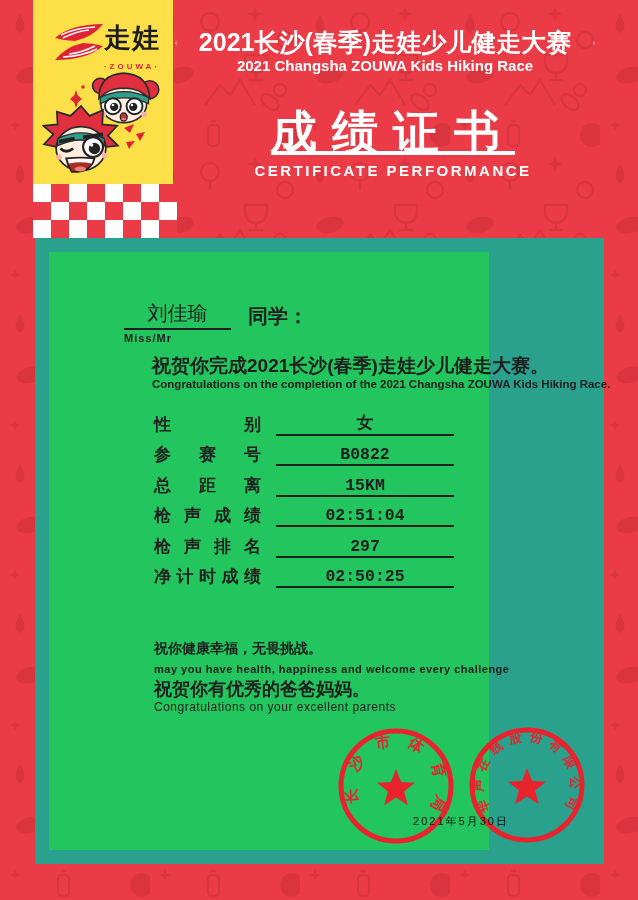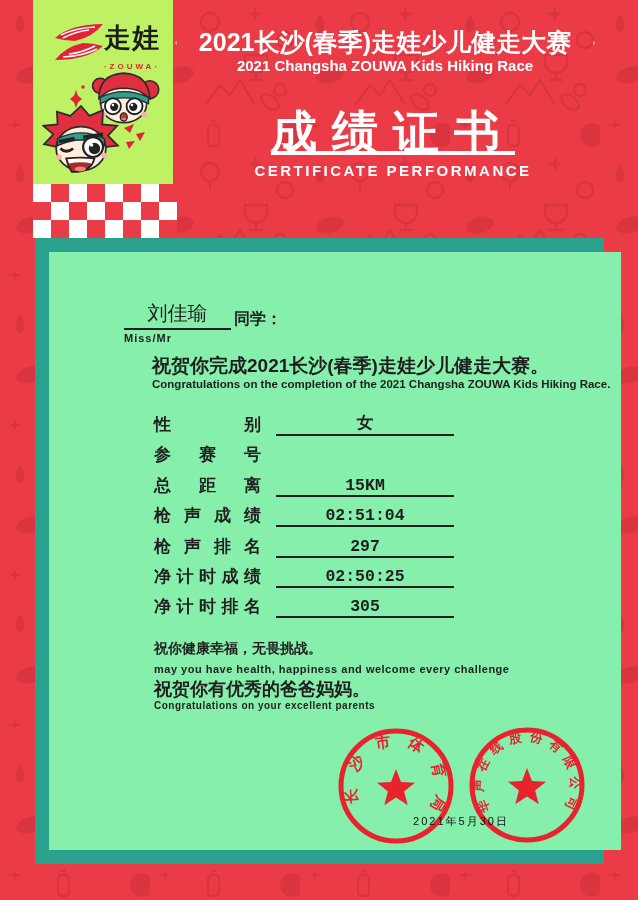--- a/index.html
+++ b/index.html
@@ -1,21 +1,21 @@
 <!DOCTYPE html>
 <html><head>
 <meta charset="utf-8">
 <style>
   html,body{margin:0;padding:0;}
   .page{position:relative;width:638px;height:900px;background:#ea3b46;overflow:hidden;
         font-family:"Liberation Sans",sans-serif;}
   .bgpat{position:absolute;left:0;top:0;z-index:0;}
 
   
-  .strip{position:absolute;left:33px;top:0;width:140px;height:184px;background:#bef264;z-index:2;}
+  .strip{position:absolute;left:33px;top:0;width:140px;height:184px;background:#fde047;z-index:2;}
   .swoosh{position:absolute;left:20px;top:22px;}
   .brand{position:absolute;left:68px;top:20px;width:62px;text-align:center;}
   .brand-cn{font-size:27px;font-weight:bold;color:#1c1c1c;letter-spacing:1px;white-space:nowrap;}
   .brand-en{margin-top:6px;font-size:8px;font-weight:bold;color:#e02336;letter-spacing:3px;white-space:nowrap;}
   .sparkle{position:absolute;left:31px;top:84px;z-index:3;}
   .girl{position:absolute;left:57px;top:66px;z-index:3;}
   .boy{position:absolute;left:9px;top:104px;z-index:4;}
   .tris{position:absolute;left:87px;top:122px;z-index:3;}
 
   .checker{position:absolute;left:33px;top:184px;width:144px;height:54px;z-index:2;
@@ -25,43 +25,43 @@
   
   .header{position:absolute;left:175px;top:0;width:420px;z-index:2;color:#fff;text-align:center;}
   .title-row{position:absolute;left:0;top:26px;width:420px;display:flex;align-items:center;justify-content:center;gap:22px;}
   .title-cn{font-size:25px;font-weight:bold;white-space:nowrap;}
   .subtitle{position:absolute;left:0;top:57px;width:420px;font-size:15px;font-weight:bold;white-space:nowrap;}
   .cert-cn{position:absolute;left:8px;top:102px;width:420px;font-size:46px;font-weight:bold;letter-spacing:15px;white-space:nowrap;text-decoration:underline;}
   .cert-en{position:absolute;left:8px;top:162px;width:420px;font-size:15px;font-weight:bold;letter-spacing:2.5px;white-space:nowrap;}
 
   
   .frame{position:absolute;left:35px;top:238px;width:569px;height:626px;background:#2aa18d;z-index:2;}
-  .paper{position:absolute;left:14px;top:14px;width:572px;height:598px;background:#86efac;}
+  .paper{position:absolute;left:14px;top:14px;width:440px;height:598px;background:#22c55e;}
   .paper *{color:#1f1f1f;}
 
   .name-row{position:absolute;left:75px;top:48px;display:flex;align-items:flex-end;}
   .name-underline{display:inline-block;width:107px;border-bottom:2px solid #1f1f1f;text-align:center;padding-bottom:1px;}
   .pname{font-family:"DejaVu Serif",serif;font-size:20px;white-space:nowrap;}
-  .salutation{font-size:16px;font-weight:bold;margin-left:3px;white-space:nowrap;}
+  .salutation{font-size:20px;font-weight:bold;margin-left:17px;white-space:nowrap;}
   .missmr{position:absolute;left:75px;top:80px;font-size:11px;font-weight:bold;letter-spacing:1px;}
 
   .congrats-cn{position:absolute;left:103px;top:101px;font-size:19px;font-weight:bold;white-space:nowrap;}
   .congrats-en{position:absolute;left:103px;top:126px;font-size:11.5px;font-weight:bold;white-space:nowrap;text-align:right;}
 
   .fields{position:absolute;left:105px;top:158px;}
   .frow{display:flex;align-items:flex-end;height:26px;margin-bottom:4.4px;}
   .flabel{display:inline-block;width:107px;font-size:17px;font-weight:bold;
           text-align:justify;text-align-last:justify;white-space:nowrap;}
   .fline{display:inline-block;width:178px;margin-left:15px;border-bottom:2px solid #1f1f1f;text-align:center;}
   .fvalue{font-family:"Liberation Mono",monospace;font-size:16.5px;font-weight:bold;white-space:nowrap;}
 
   .wish-cn1{position:absolute;left:105px;top:388px;font-size:14px;font-weight:bold;white-space:nowrap;}
   .wish-en1{position:absolute;left:105px;top:411px;font-size:11px;font-weight:bold;letter-spacing:.5px;white-space:nowrap;}
   .wish-cn2{position:absolute;left:105px;top:425px;font-size:18px;font-weight:bold;white-space:nowrap;}
-  .wish-en2{position:absolute;left:105px;top:448px;font-size:10px;font-weight:bold;letter-spacing:.5px;white-space:nowrap;}
+  .wish-en2{position:absolute;left:105px;top:448px;font-size:12px;font-weight:normal;letter-spacing:.5px;white-space:nowrap;}
 
   .stampL{position:absolute;left:285px;top:472px;z-index:4;}
   .stampR{position:absolute;left:416px;top:471px;z-index:4;}
   .cert-date{position:absolute;left:297px;top:562px;width:230px;text-align:center;z-index:6;
              font-size:11px;font-weight:normal;letter-spacing:2px;color:#111;white-space:nowrap;}
 </style>
 </head>
 <body>
 
 <div class="page">
@@ -187,40 +187,37 @@
       <div class="congrats-cn">祝贺你完成2021长沙(春季)走娃少儿健走大赛。</div>
       <div class="congrats-en">Congratulations on the completion of the 2021 Changsha ZOUWA Kids Hiking Race.</div>
 
       <div class="fields">
         <div class="frow">
           <span class="flabel">性别</span>
           <span class="fline"><span class="fvalue">女</span></span>
         </div>
         <div class="frow">
           <span class="flabel">参赛号</span>
+          <span class="fline"><span class="fvalue">B0822</span></span>
         </div>
         <div class="frow">
           <span class="flabel">总距离</span>
           <span class="fline"><span class="fvalue">15KM</span></span>
         </div>
         <div class="frow">
           <span class="flabel">枪声成绩</span>
           <span class="fline"><span class="fvalue">02:51:04</span></span>
         </div>
         <div class="frow">
           <span class="flabel">枪声排名</span>
           <span class="fline"><span class="fvalue">297</span></span>
         </div>
         <div class="frow">
           <span class="flabel">净计时成绩</span>
           <span class="fline"><span class="fvalue">02:50:25</span></span>
-        </div>
-        <div class="frow">
-          <span class="flabel">净计时排名</span>
-          <span class="fline"><span class="fvalue">305</span></span>
         </div>
       </div>
 
       <div class="wish-cn1">祝你健康幸福，无畏挑战。</div>
       <div class="wish-en1">may you have health, happiness and welcome every challenge</div>
       <div class="wish-cn2">祝贺你有优秀的爸爸妈妈。</div>
       <div class="wish-en2">Congratulations on your excellent parents</div>
 
       <svg class="stampL" width="124" height="124" viewBox="0 0 124 124">
         <defs>

